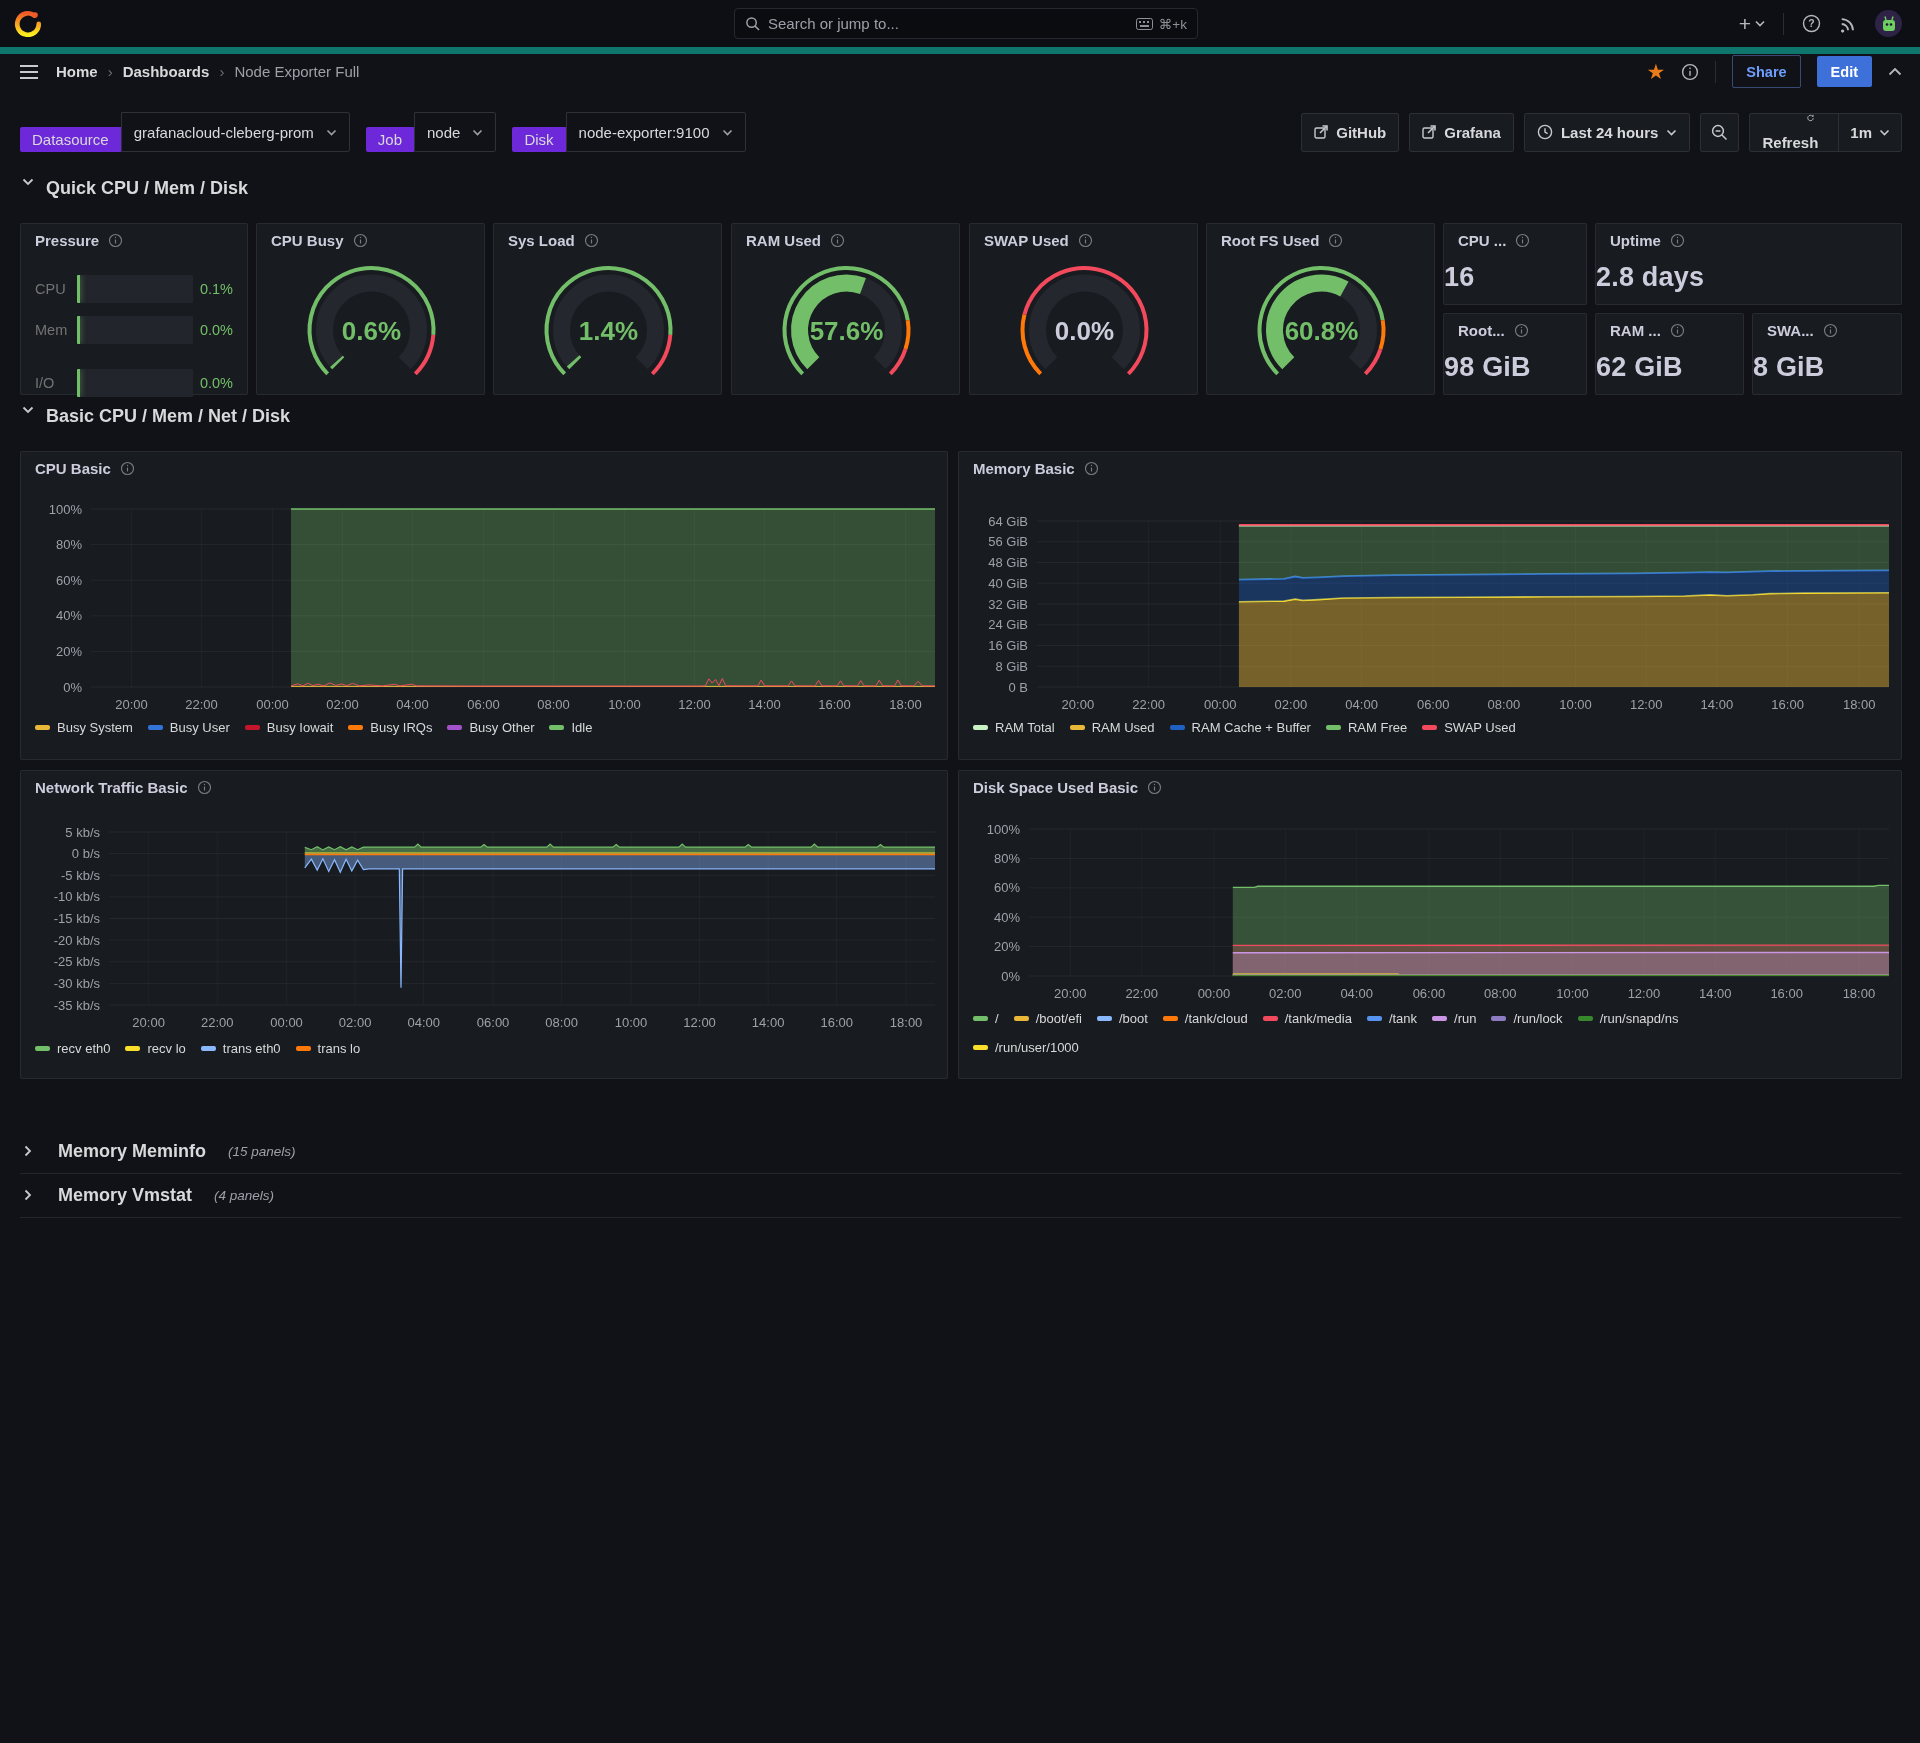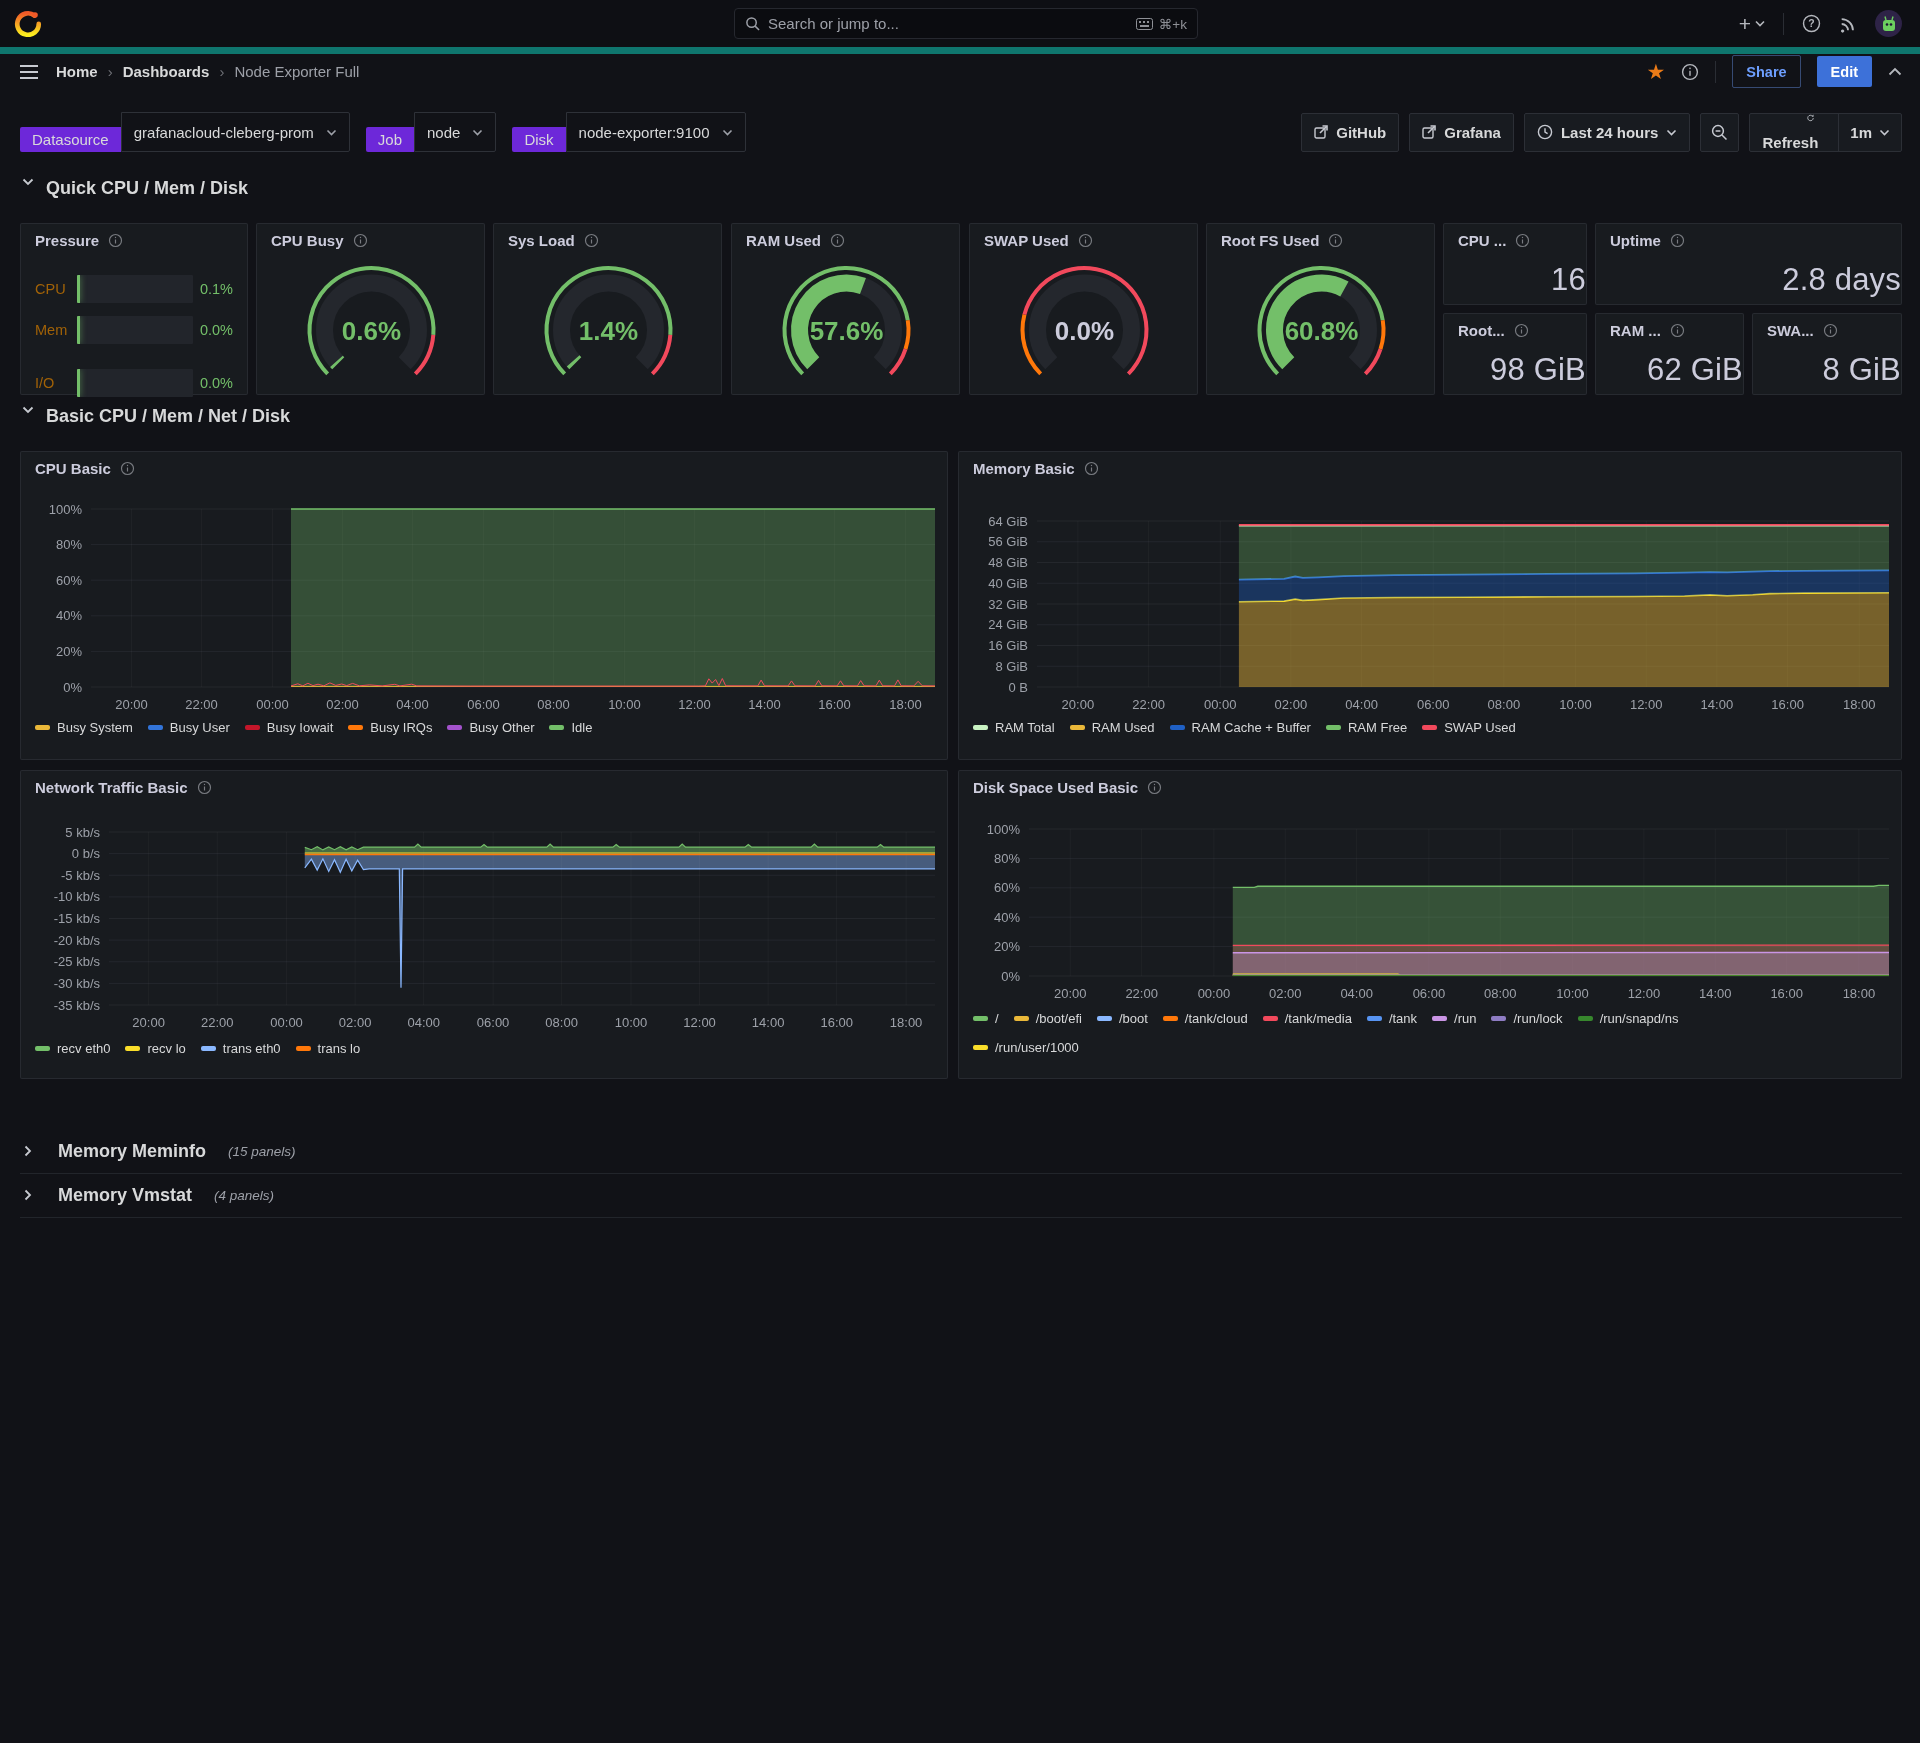--- a/index.html
+++ b/index.html
@@ -45,23 +45,23 @@
   .panelcount{font-size:13.5px;font-style:italic;color:#9da0a8;font-weight:400;margin-left:10px;}
   .rowcollapse{border-bottom:1px solid #22252b;display:flex;align-items:center;cursor:pointer;}
   
   .panel{position:absolute;background:#181b1f;border:1px solid rgba(204,204,220,.09);border-radius:2px;box-sizing:border-box;}
   .phead{position:absolute;left:14px;top:8px;display:flex;align-items:center;gap:9px;z-index:3;}
   .ptitle{font-size:15px;font-weight:600;color:#ccccdc;white-space:nowrap;}
   .legend{position:absolute;left:14px;right:10px;display:flex;flex-wrap:wrap;column-gap:15px;row-gap:7px;
           font-size:13px;color:#d8d9da;align-items:center;}
   .lg-item{display:flex;align-items:center;gap:7px;cursor:pointer;white-space:nowrap;}
   .chip{width:15px;height:4.5px;border-radius:2px;display:inline-block;}
-  .statval{position:absolute;left:0;right:0;text-align:right;font-size:31px;font-weight:400;color:#ccccdc;letter-spacing:.2px;}
+  .statval{position:absolute;left:0;right:0;text-align:left;font-size:27px;font-weight:700;color:#ccccdc;letter-spacing:.2px;}
   .bar-row{position:absolute;left:14px;right:14px;height:28px;display:flex;align-items:center;}
-  .bar-label{width:42px;font-size:14.5px;color:#a16207;}
+  .bar-label{width:42px;font-size:14.5px;color:#737373;}
   .bar-track{width:116px;height:28px;background:#22252b;border-radius:1px;position:relative;overflow:hidden;}
   .bar-fill{position:absolute;left:0;top:0;bottom:0;width:3px;background:#73bf69;box-shadow:0 0 6px rgba(115,191,105,.7);}
   .bar-val{flex:1;text-align:right;font-size:14.5px;color:#73bf69;}
   svg{display:block;}
   text{font-family:"Liberation Sans",sans-serif;}
 </style>
 </head>
 <body>
 
 <div id="root">

